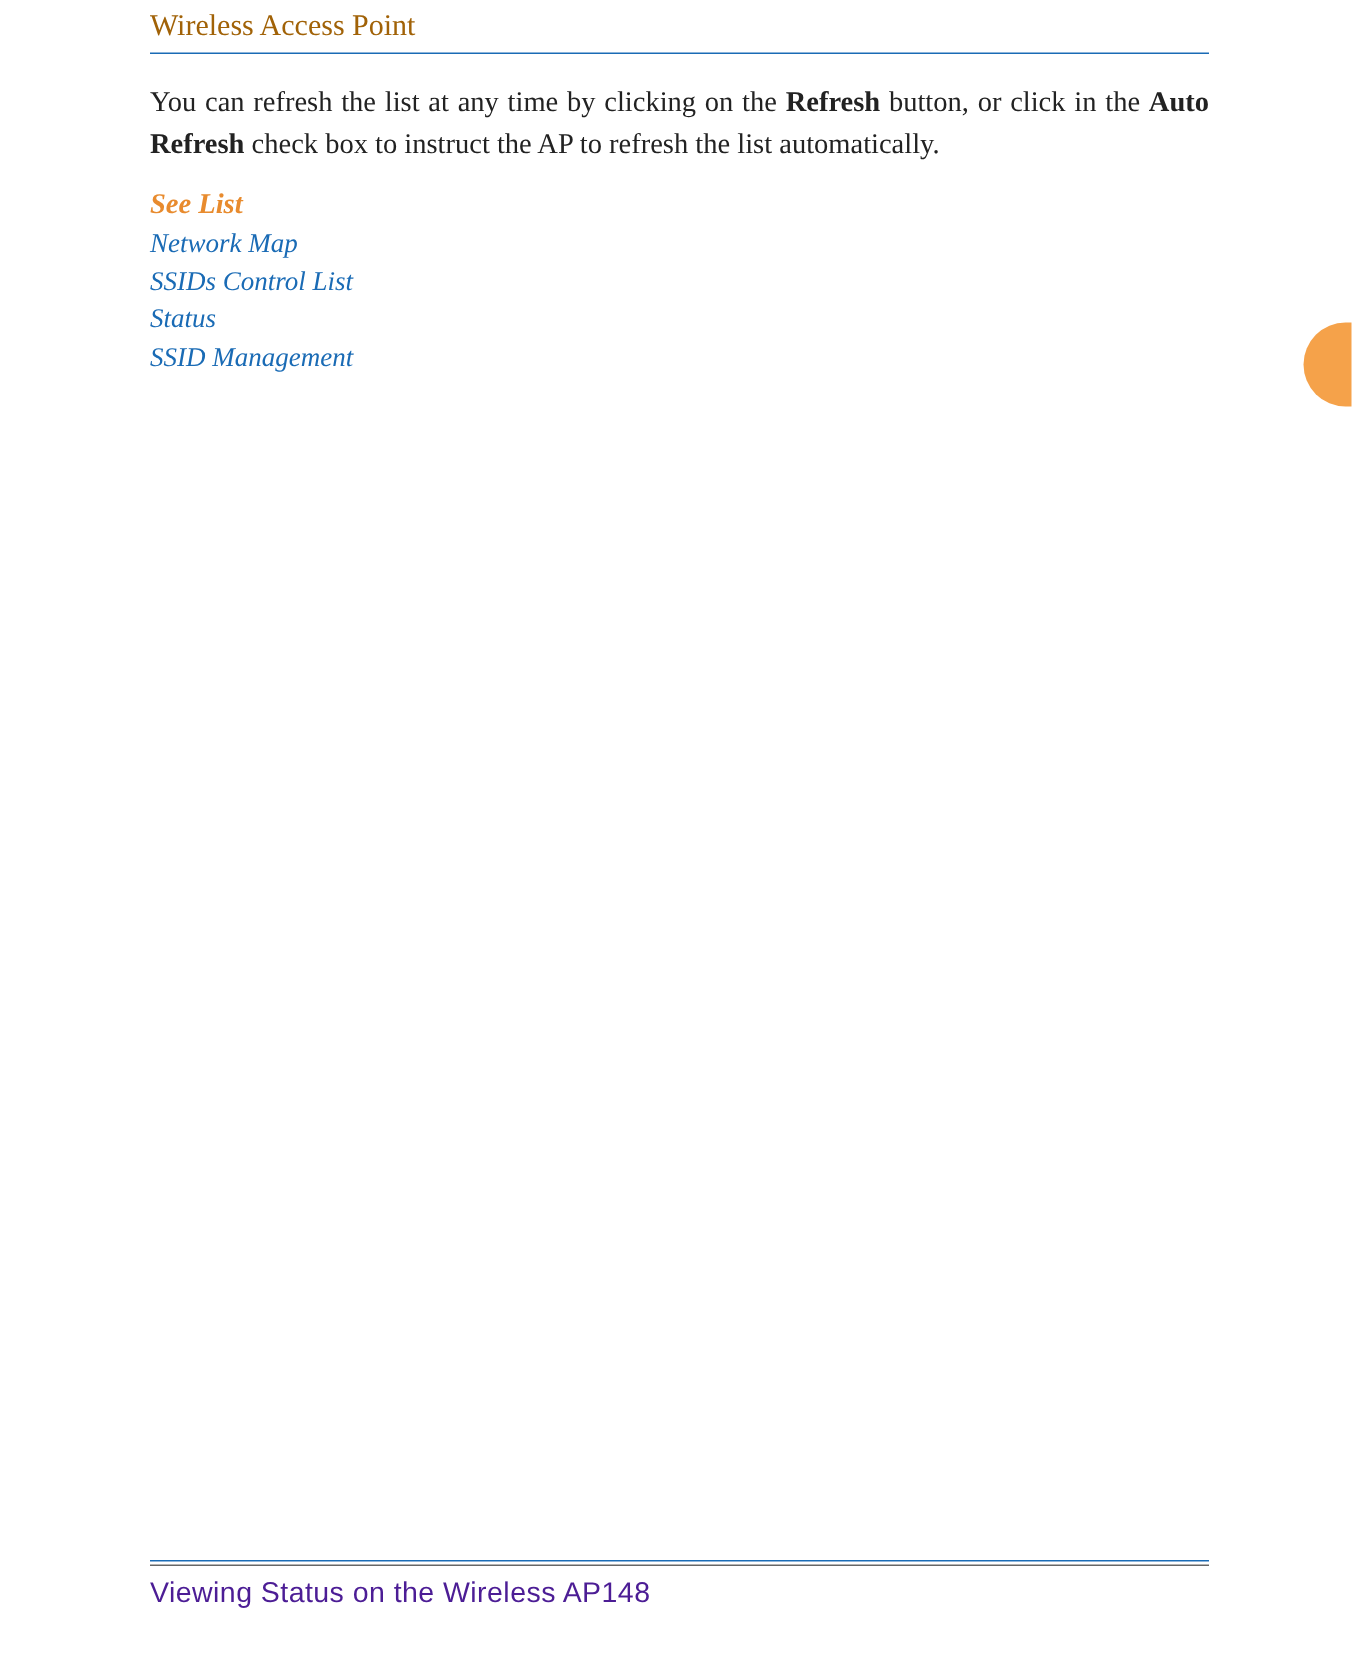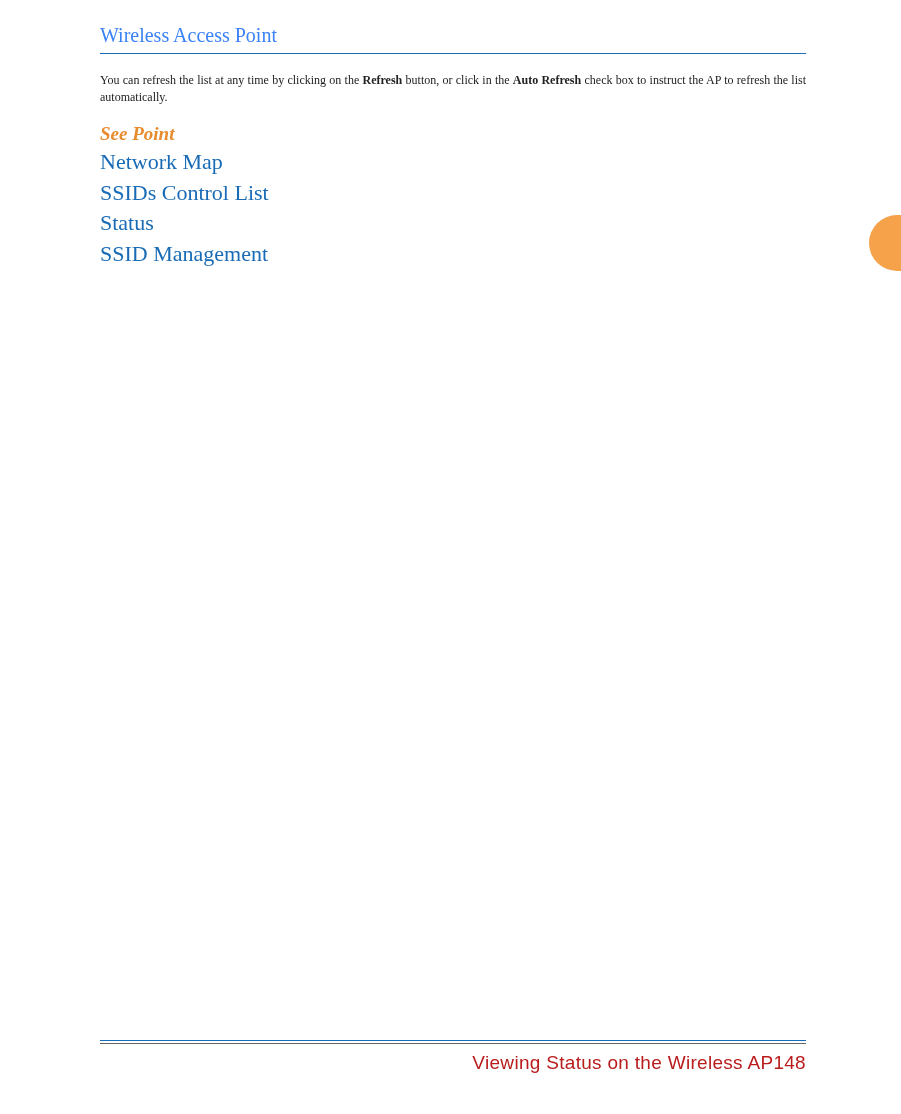--- a/index.html
+++ b/index.html
@@ -12,56 +12,57 @@
     background: #fff;
     overflow: hidden;
   }
   .page {
     padding: 0 95px 0 100px;
     position: relative;
     height: 100%;
     box-sizing: border-box;
   }
   .header-title {
-    color: #3b82f6;
+    color: #a16207;
     font-size: 20px;
-    padding-top: 24px;
+    padding-top: 6px;
     padding-bottom: 6px;
     font-family: Liberation Serif, serif;
   }
   .header-rule {
     border: none;
     border-top: 1.5px solid #1a6bb5;
     margin: 0 0 18px 0;
   }
   .body-text {
     color: #222;
-    font-size: 12px;
+    font-size: 19px;
     line-height: 1.45;
     text-align: justify;
     text-justify: inter-word;
     margin-bottom: 16px;
   }
   .body-text .bold { font-weight: bold; }
   .see-also {
     color: #e88b2e;
     font-style: italic;
     font-weight: bold;
     font-size: 19px;
     margin-bottom: 2px;
   }
   .link-list {
     list-style: none;
     padding: 0;
     margin: 0;
   }
   .link-list li {
     color: #1a6bb5;
-    font-size: 22px;
+    font-size: 18px;
     line-height: 1.4;
+    font-style: italic;
   }
   .tab {
     position: absolute;
     right: 0;
     top: 215px;
     width: 32px;
     height: 56px;
     background: #f5a24a;
     border-top-left-radius: 32px;
     border-bottom-left-radius: 32px;
@@ -77,39 +78,39 @@
     border-top: 1.5px solid #1a6bb5;
     margin: 0;
   }
   .footer-rule-bottom {
     border: none;
     border-top: 1.5px solid #666;
     margin: 2px 0 8px 0;
   }
   .footer-row {
     display: flex;
-    justify-content: flex-end;
+    justify-content: flex-start;
     font-family: "Gill Sans", "Segoe UI", "Helvetica Neue", Arial, sans-serif;
     font-size: 19px;
-    color: #b91c1c;
+    color: #4c1d95;
     letter-spacing: 0.3px;
   }
 </style>
 </head>
 <body>
 
 <div class="page">
   <div class="header-title">Wireless Access Point</div>
   <hr class="header-rule">
 
   <p class="body-text">
     <span>You can refresh the list at any time by clicking on the </span><span class="bold">Refresh</span><span> button, or click in the </span><span class="bold">Auto Refresh</span><span> check box to instruct the AP to refresh the list automatically.</span>
   </p>
 
-  <div class="see-also">See Point</div>
+  <div class="see-also">See List</div>
   <ul class="link-list">
     <li>Network Map</li>
     <li>SSIDs Control List</li>
     <li>Status</li>
     <li>SSID Management</li>
   </ul>
 
   <div class="tab"></div>
 
   <div class="footer">

